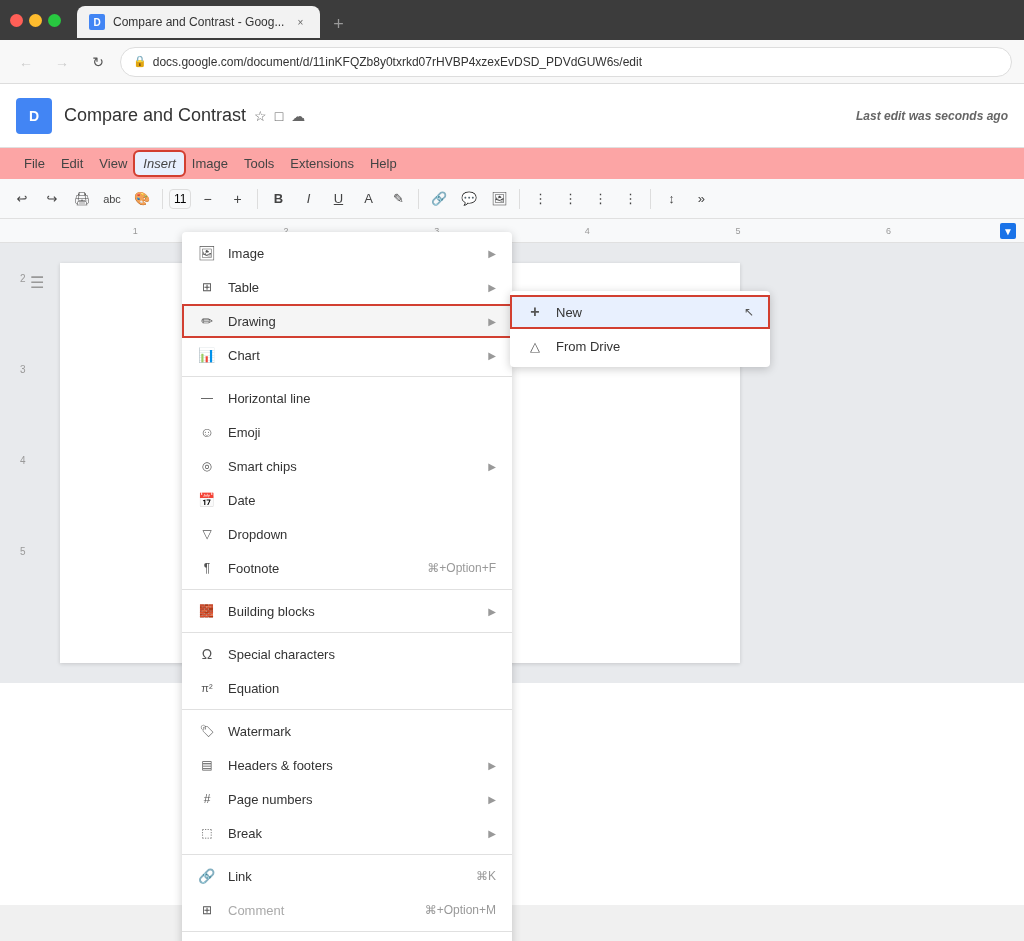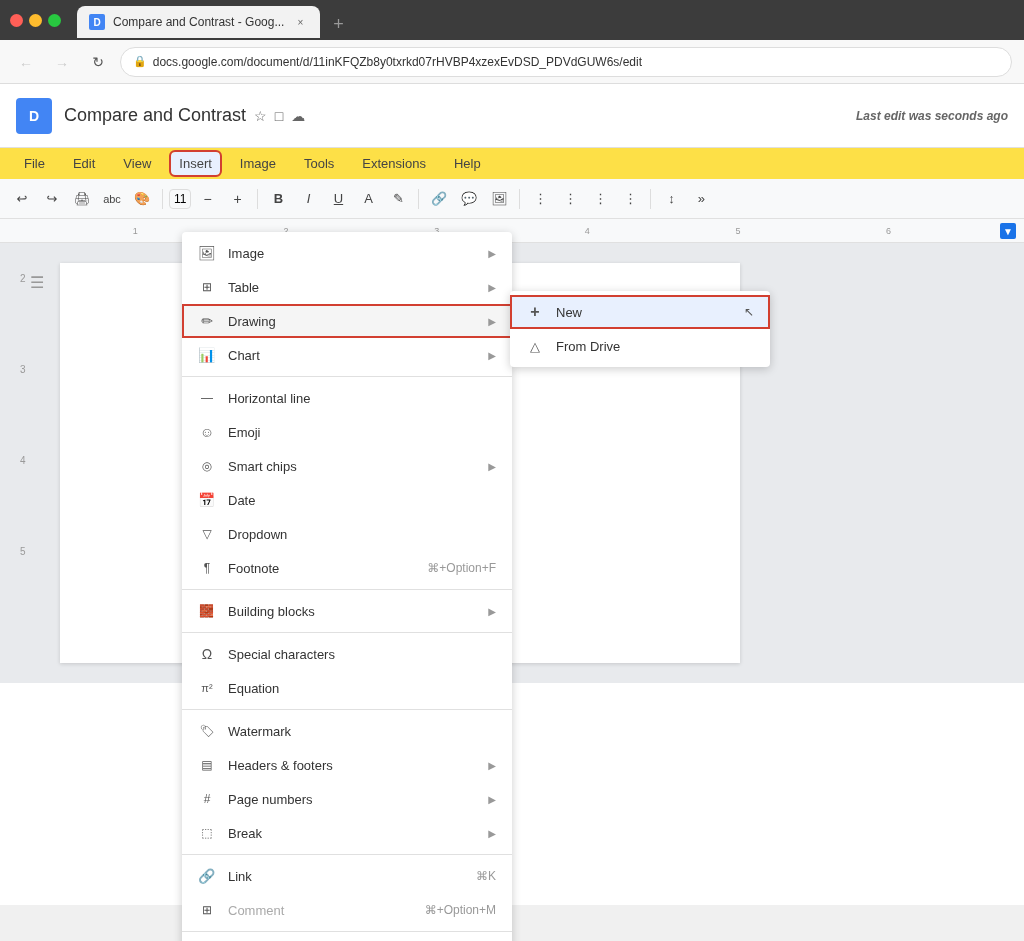--- a/index.html
+++ b/index.html
@@ -132,22 +132,22 @@
       border-radius: 4px;
       display: flex; align-items: center; justify-content: center;
       color: white; font-size: 18px; font-weight: bold;
     }
     .docs-title-area { display: flex; flex-direction: column; gap: 2px; justify-content: center; }
     .docs-title { font-size: 18px; color: #333; font-weight: 400; }
     .docs-menu {
       display: flex;
       align-items: center;
       padding: 4px 16px;
-      gap: 12px;
-      background: #fde047;
+      gap: 0;
+      background: #fca5a5;
       position: relative;
     }
     .menu-item {
       padding: 4px 8px;
       font-size: 13px;
       color: #444;
       cursor: pointer;
       border-radius: 4px;
     }
     .last-edit {
@@ -257,20 +257,21 @@
       background: #e8f0fe;
       outline: 2px solid #d23f31;
       outline-offset: -2px;
     }
 
     
     .insert-active {
       background: #e8f0fe;
       border-radius: 4px;
       outline: 2px solid #d23f31;
+      font-style: italic;
     }
 
     
     .drawing-highlighted {
       outline: 2px solid #d23f31;
       outline-offset: -2px;
       background: #f5f5f5;
     }
   </style>
 </head>

